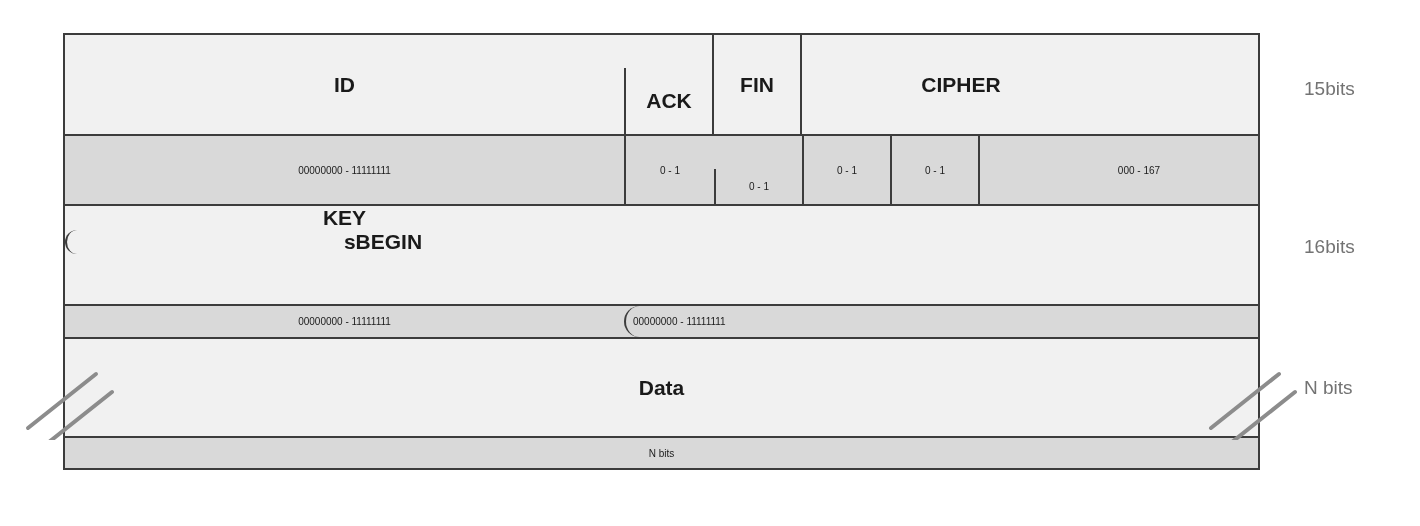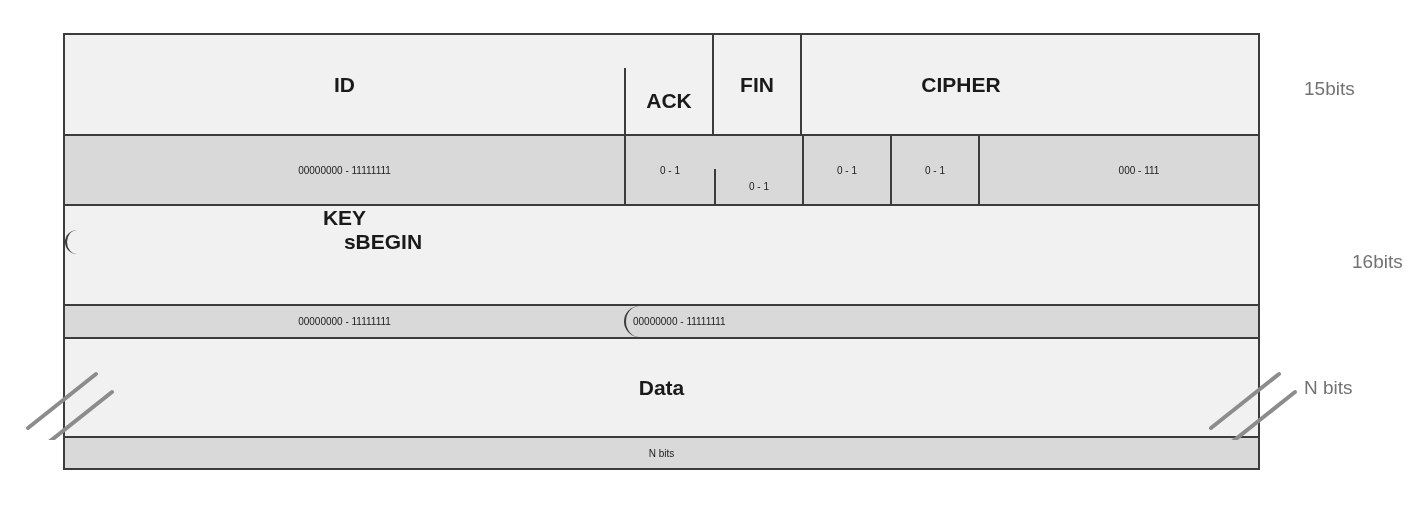--- a/index.html
+++ b/index.html
@@ -78,21 +78,21 @@
   .col-sbegin { width: 634px; border-radius: 28px; }
 
   
   .bits-label {
     position: absolute;
     color: #737373;
     font-size: 19px;
     white-space: nowrap;
   }
   .bits-15 { left: 1304px; top: 78px; }
-  .bits-16 { left: 1304px; top: 251px; margin-left: 48px; }
+  .bits-16 { left: 1304px; top: 236px; }
   .bits-n  { left: 1304px; top: 377px; }
 
   
   .break-mark {
     position: absolute;
     width: 120px;
     height: 90px;
     pointer-events: none;
   }
   .break-left  { left: 22px;   top: 350px; }
@@ -111,21 +111,21 @@
       <div class="cell title col-flag-4">FIN</div>
       <div class="cell title col-cipher">CIPHER</div>
     </div>
 
     <div class="row shade row-val-1">
       <div class="cell value col-id">00000000 - 11111111</div>
       <div class="cell value col-flag-1">0 - 1</div>
       <div class="cell value col-flag-2">0 - 1</div>
       <div class="cell value col-flag-3">0 - 1</div>
       <div class="cell value col-flag-4">0 - 1</div>
-      <div class="cell value col-cipher">000 - 111</div>
+      <div class="cell value col-cipher">000 - 167</div>
     </div>
 
     <div class="row light row-head-2">
       <div class="cell title col-id">KEY</div>
       <div class="cell title col-sbegin">sBEGIN</div>
     </div>
 
     <div class="row shade row-val-2">
       <div class="cell value col-id">00000000 - 11111111</div>
       <div class="cell value left col-sbegin">00000000 - 11111111</div>

